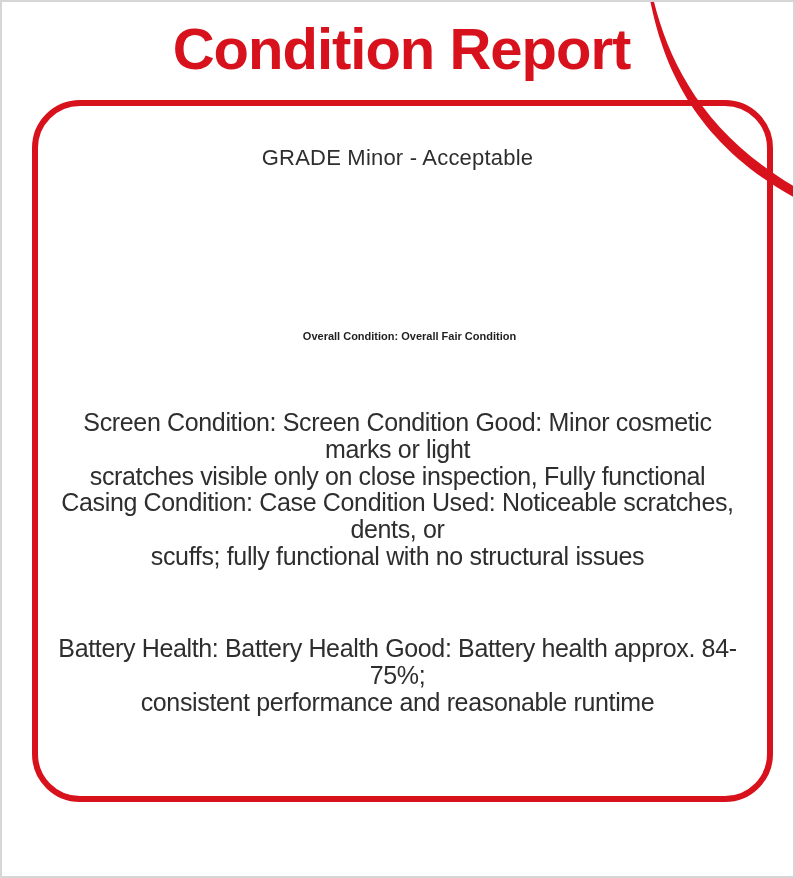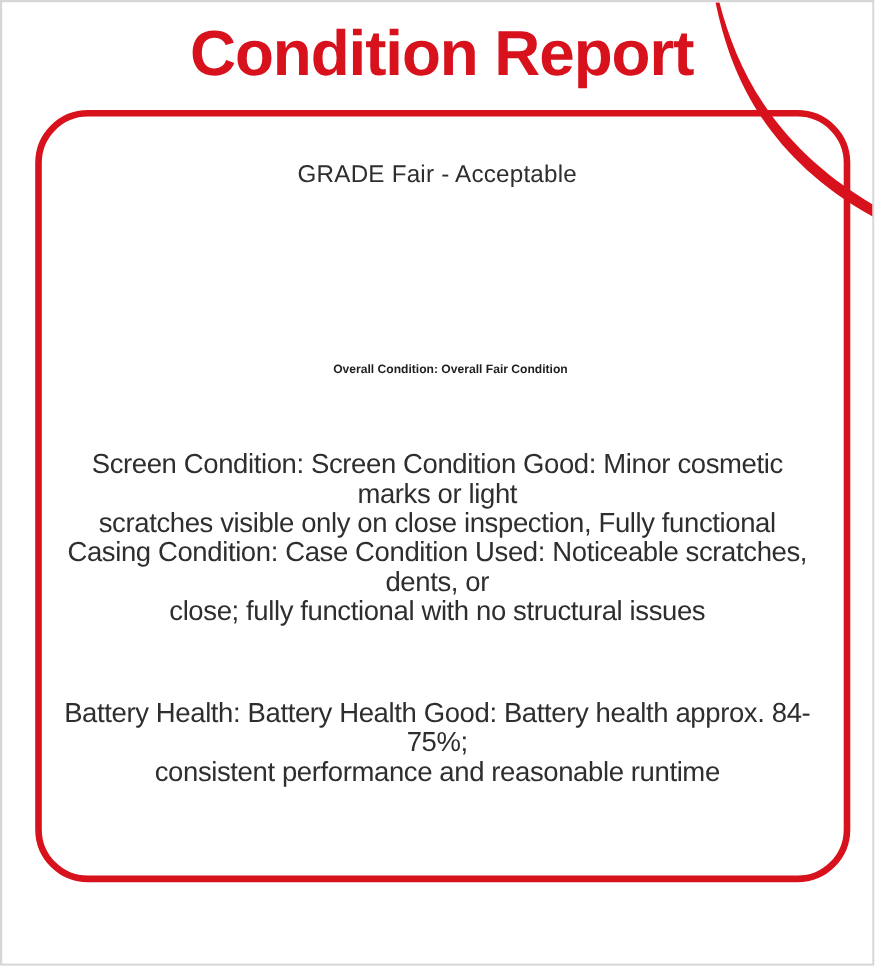--- a/index.html
+++ b/index.html
@@ -95,27 +95,27 @@
 
   <svg class="swoosh-svg" viewBox="0 0 795 878" xmlns="http://www.w3.org/2000/svg">
     <path d="M 648.5,0 L 652,0
              C 668,62 702,132 795,186
              L 795,197
              C 694,142 662,66 648.5,0 Z" fill="#d8121c"></path>
   </svg>
 
   <div class="report-box"></div>
 
-  <h2 class="grade-heading">GRADE Fair - Acceptable</h2>
+  <h2 class="grade-heading">GRADE Minor - Acceptable</h2>
 
   <div class="overall-line">Overall Condition: Overall Fair Condition</div>
 
   <div class="condition-block block-screen">Screen Condition: Screen Condition Good: Minor cosmetic marks or light
 scratches visible only on close inspection, Fully functional</div>
 
   <div class="condition-block block-casing">Casing Condition: Case Condition Used: Noticeable scratches, dents, or
-close; fully functional with no structural issues</div>
+scuffs; fully functional with no structural issues</div>
 
 
   <div class="condition-block block-battery">Battery Health: Battery Health Good: Battery health approx. 84-75%;
 consistent performance and reasonable runtime</div>
 
 </div>
 
 </body></html>

